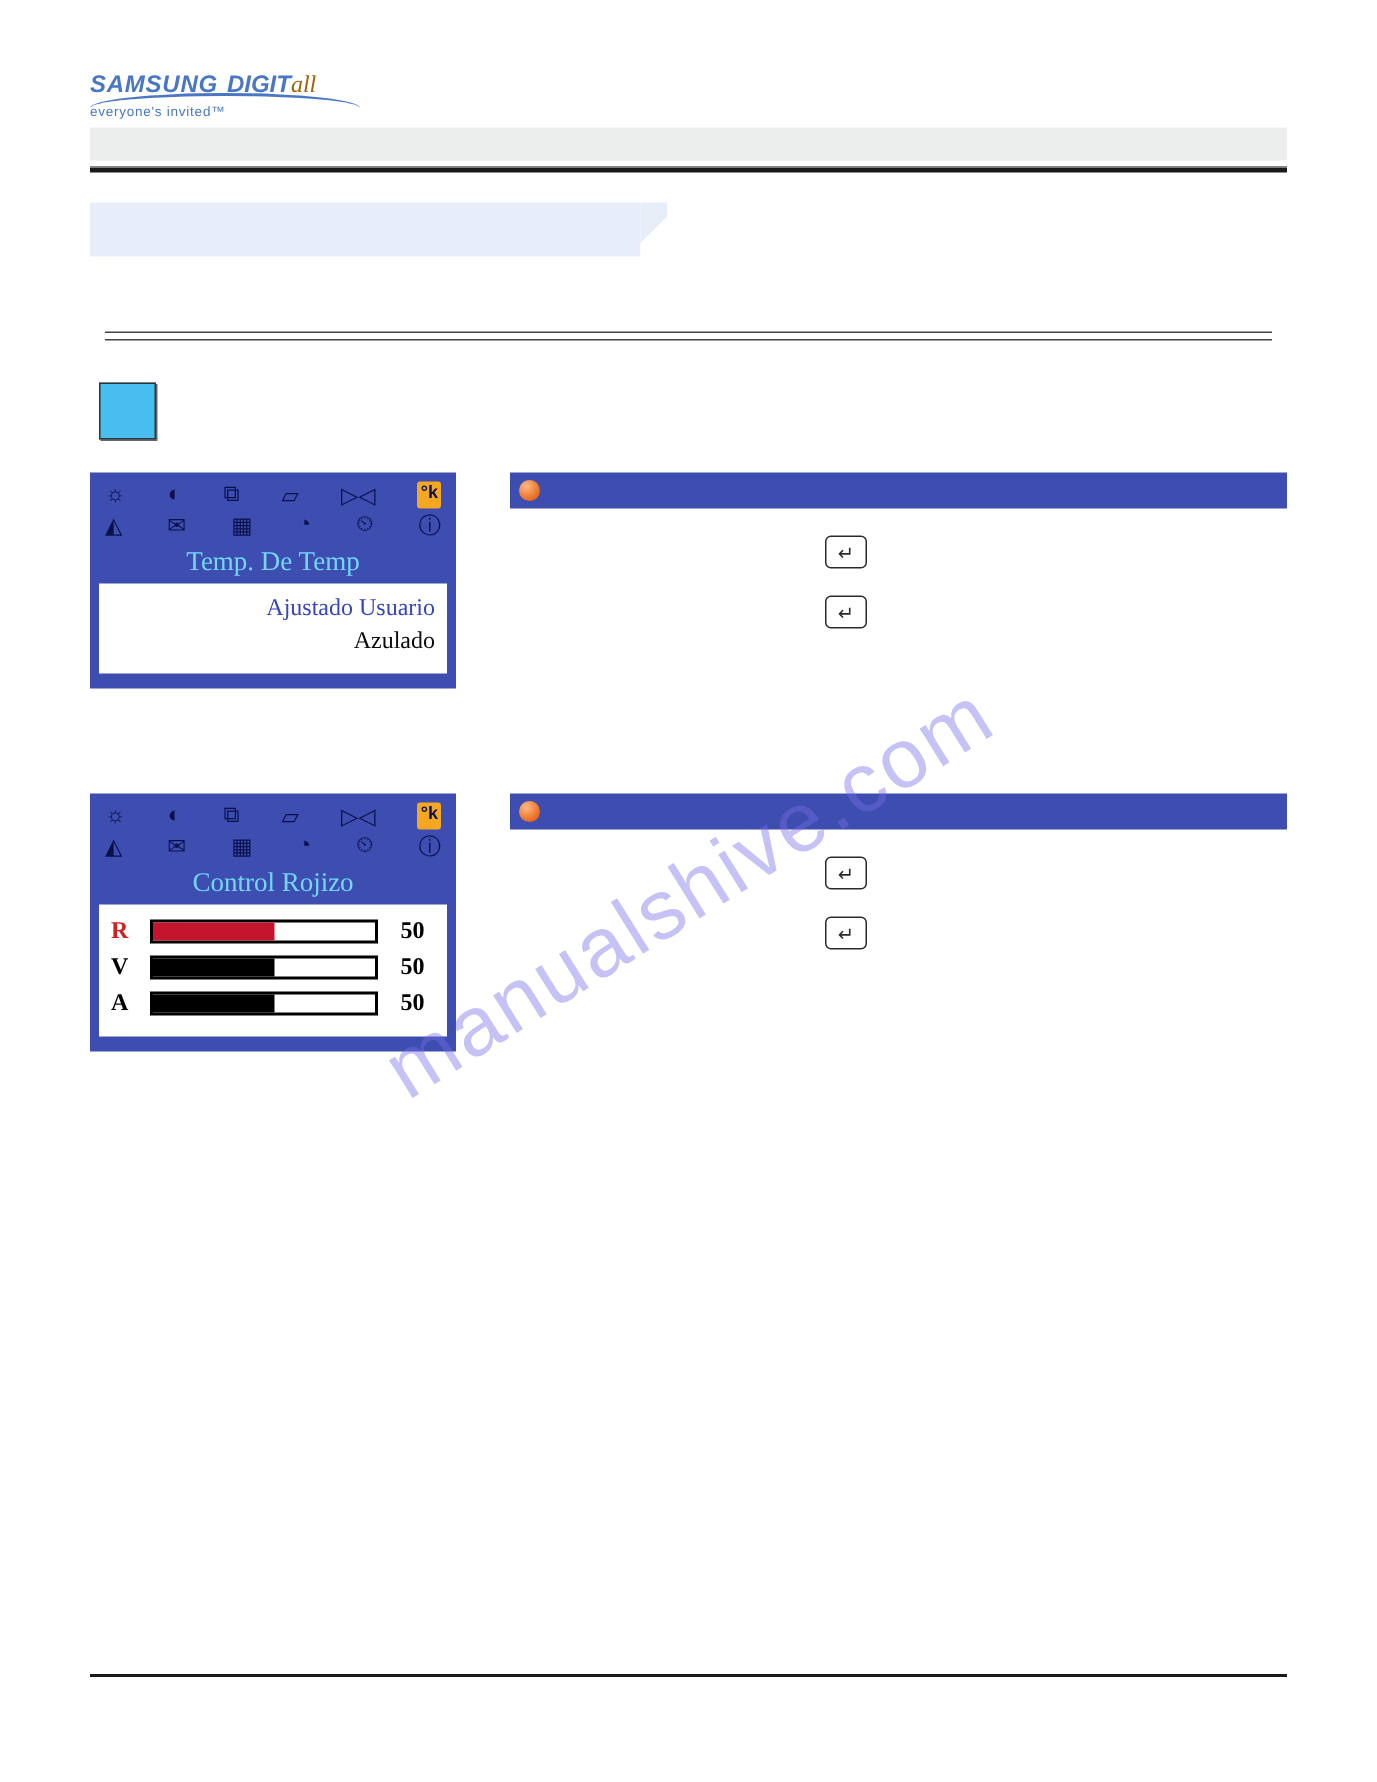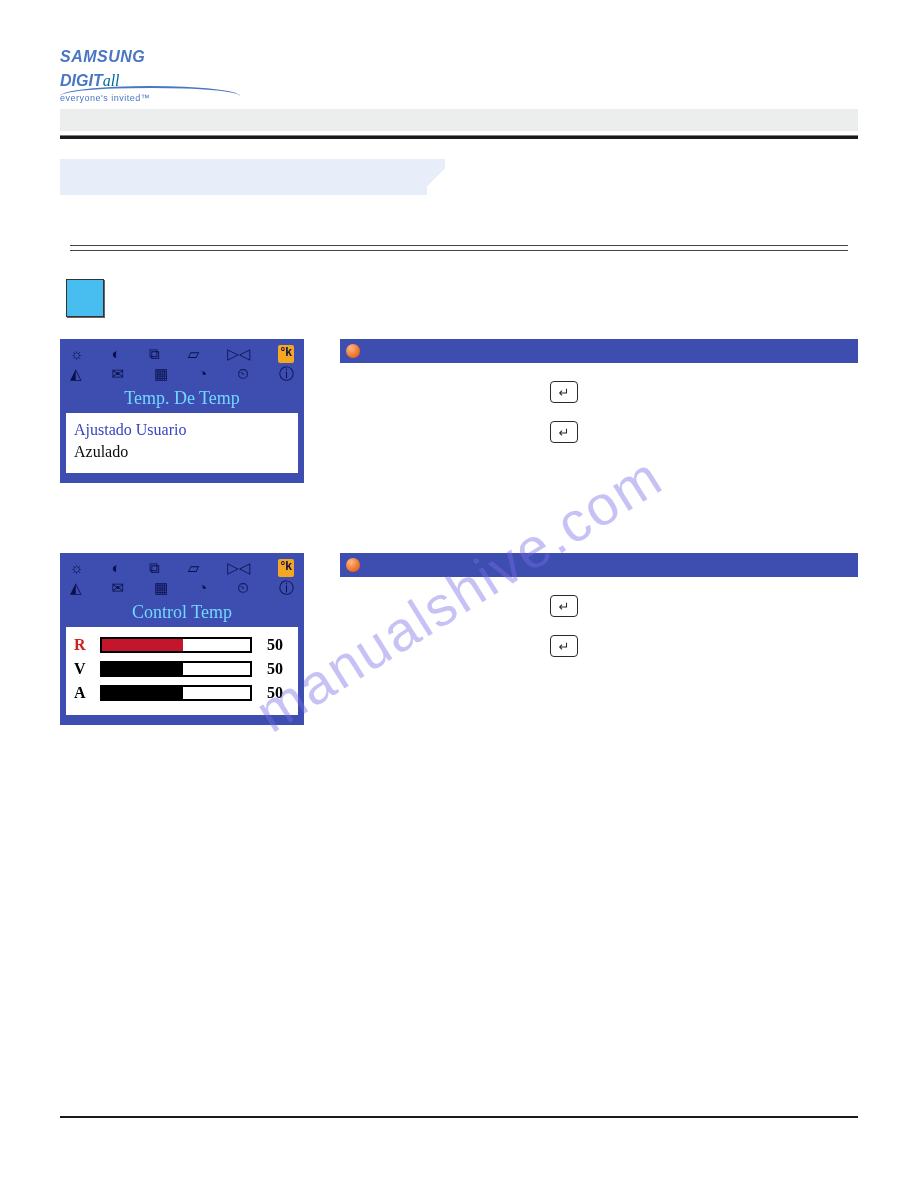--- a/index.html
+++ b/index.html
@@ -1,39 +1,39 @@
 <!DOCTYPE html>
 <html><head>
 <meta charset="utf-8">
 <style>
   html,body{margin:0;padding:0;background:#fff;font-family:Arial,Helvetica,sans-serif;}
   .page{width:918px;height:1188px;margin:0 auto;position:relative;background:#fff;box-sizing:border-box;padding:48px 60px 40px 60px;}
   .logo{width:180px;}
-  .logo-top{display:flex;align-items:baseline;gap:6px;flex-direction:column;}
+  .logo-top{display:flex;align-items:baseline;gap:6px;}
   .logo-samsung{font:italic bold 16px Arial;color:#4a77c4;letter-spacing:.5px;}
   .logo-digit{font:italic bold 16px Arial;color:#4a77c4;margin-top:25px;}
-  .logo-all{font:italic 16px 'Times New Roman',serif;color:#0369a1;}
+  .logo-all{font:italic 16px 'Times New Roman',serif;color:#a16207;}
   .logo-swoosh{border:none;border-top:2px solid #4a77c4;border-radius:50% 50% 0 0/100% 100% 0 0;height:8px;margin-top:-4px;}
   .logo-sub{font:9px Arial;color:#4a77c4;letter-spacing:.5px;margin-top:-3px;}
   .grey-strip{background:#eceded;height:22px;margin-top:6px;}
   .black-bar{height:3px;background:#1a1a1a;margin-top:4px;border-top:1px solid #7f7f7f;}
   .blue-strip{height:36px;margin-top:20px;display:flex;}
   .blue-strip .left{flex:0 0 46%;background:#e8eef9;}
   .blue-strip .notch{flex:0 0 18px;background:linear-gradient(135deg,#e8eef9 50%,#fff 50%);}
   .blue-strip .right{flex:1;background:#fff;}
   .dbl-rule{margin:50px 10px 0 10px;height:4px;border-top:1px solid #444;border-bottom:1px solid #444;}
   .sq-mark{width:36px;height:36px;background:#47bdf0;border:1px solid #333;margin:28px 0 22px 6px;box-shadow:1px 1px 0 #666;}
   .row{display:flex;gap:36px;margin-bottom:70px;}
   .osd{width:244px;background:#3d4db0;padding:6px 6px 10px 6px;box-sizing:border-box;font-family:Verdana,Geneva,sans-serif;}
   .osd-icons{display:flex;justify-content:space-between;padding:0 4px 2px 4px;}
   .osd-icons span{font-size:15px;color:#0a104a;}
   .osd-icons span.hl{background:#f6a722;border-radius:2px;padding:0 2px;color:#0a104a;font-weight:bold;font-size:12px;}
   .osd-title{color:#72d8ff;text-align:center;font:18px Verdana;padding:2px 0 4px;}
   .osd-body{background:#fff;padding:6px 8px 10px 8px;}
-  .osd-line{font:16px Verdana;color:#0b0b0b;padding:2px 0;}
+  .osd-line{font:16px Verdana;color:#0b0b0b;padding:2px 0;text-align:right;}
   .osd-line.sel{color:#3745c0;}
   .ctrl-row{display:flex;align-items:center;gap:8px;padding:3px 0;}
   .ctrl-lab{font:bold 16px Verdana;width:18px;}
   .ctrl-lab.r{color:#c22;}
   .bar{flex:1;height:12px;border:2px solid #000;position:relative;background:#fff;}
   .bar-fill{position:absolute;left:0;top:0;bottom:0;}
   .bar-fill.r{background:#c3152b;width:55%;}
   .bar-fill.k{background:#000;width:55%;}
   .ctrl-val{font:bold 16px Verdana;color:#000;width:30px;text-align:center;}
   .rhs{flex:1;}
@@ -117,21 +117,21 @@
         <span class="hl">°k</span>
       </div>
       <div class="osd-icons">
         <span>◭</span>
         <span>✉</span>
         <span>▦</span>
         <span>◔</span>
         <span>⏲</span>
         <span>ⓘ</span>
       </div>
-      <div class="osd-title">Control Temp</div>
+      <div class="osd-title">Control Rojizo</div>
       <div class="osd-body">
         <div class="ctrl-row">
           <span class="ctrl-lab r">R</span>
           <div class="bar">
               <div class="bar-fill r"></div>
             </div>
           <span class="ctrl-val">50</span>
         </div>
         <div class="ctrl-row">
           <span class="ctrl-lab">V</span>

